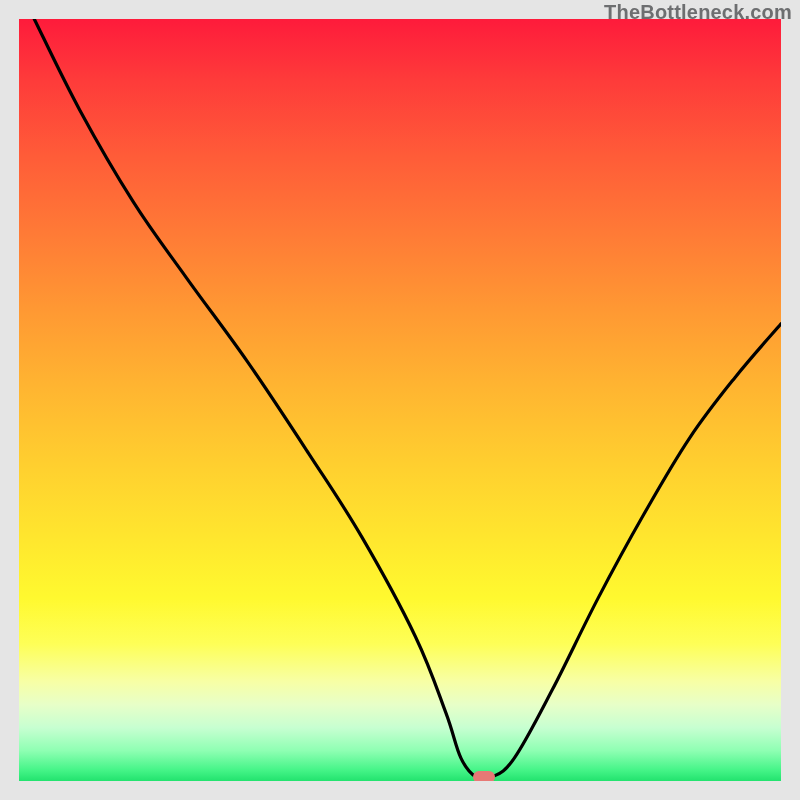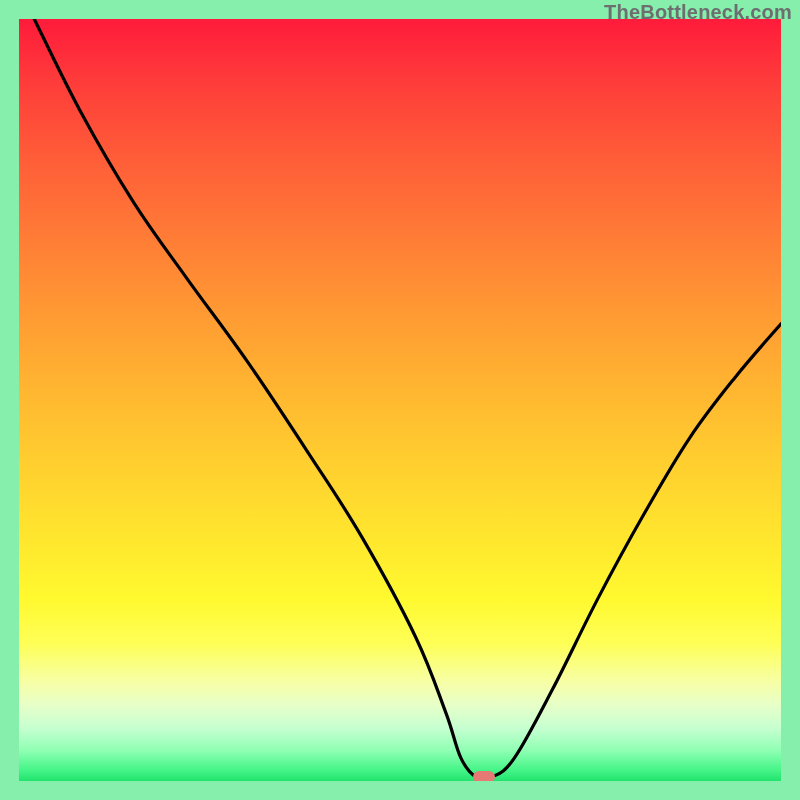--- a/index.html
+++ b/index.html
@@ -8,21 +8,21 @@
     width: 800px;
     height: 800px;
     background: #000;
     overflow: hidden;
     font-family: Arial, Helvetica, sans-serif;
   }
   .frame {
     position: relative;
     width: 800px;
     height: 800px;
-    background: #86efac;
+    background: #e5e5e5;
   }
   .watermark {
     position: absolute;
     top: 1px;
     right: 8px;
     font-size: 20px;
     font-weight: bold;
     color: #6d6e70;
     letter-spacing: 0.2px;
     z-index: 5;

